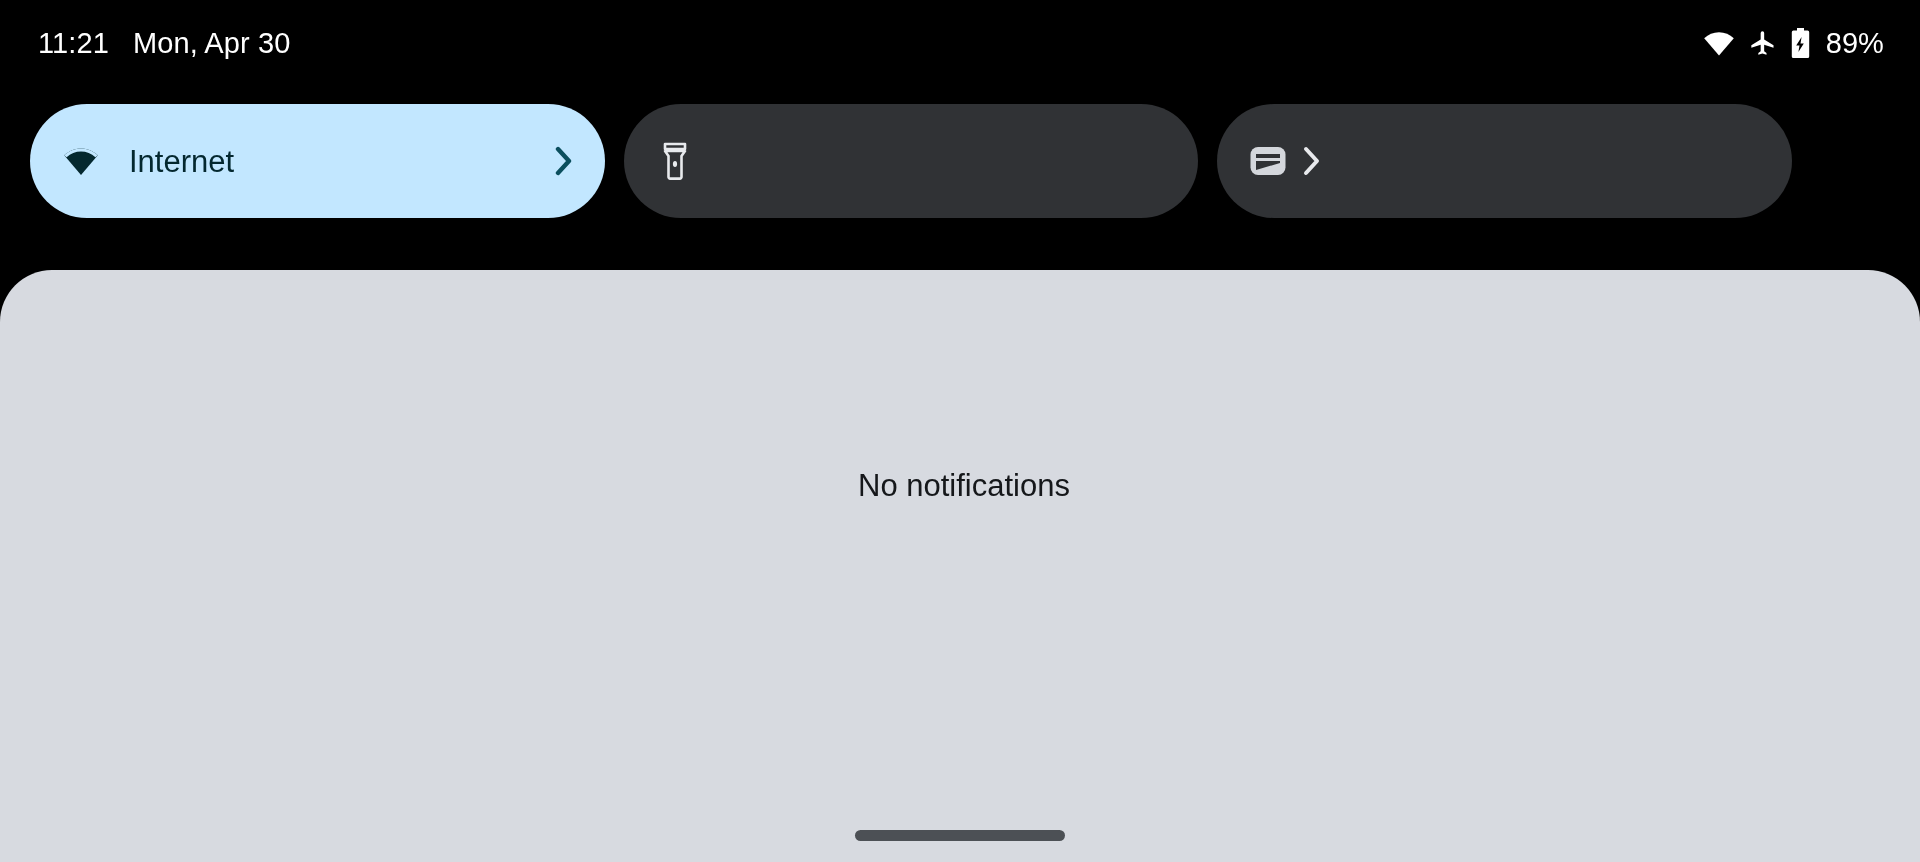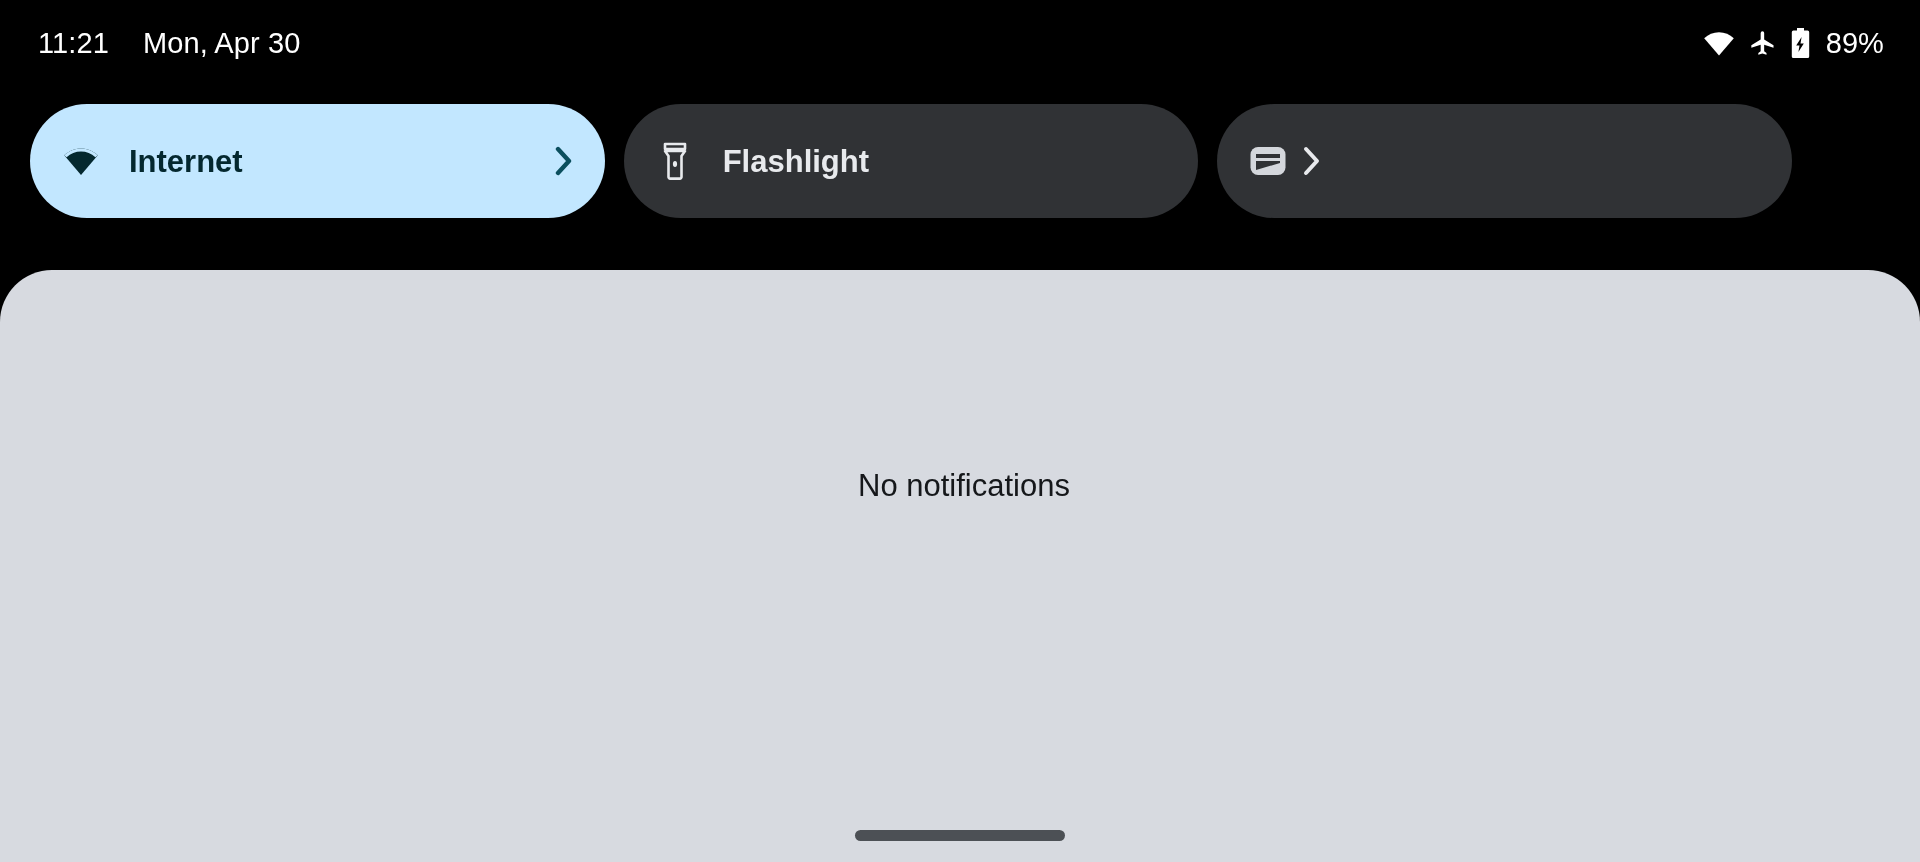--- a/index.html
+++ b/index.html
@@ -17,21 +17,21 @@
 
   
   #status-bar {
     position:absolute; top:0; left:0;
     width:1920px; height:86px;
     display:flex; align-items:center;
     justify-content:space-between;
     padding:0 36px 0 38px;
   }
   .status-left {
-    display:flex; align-items:center; gap:34px;
+    display:flex; align-items:center; gap:24px;
   }
   .status-clock, .status-date {
     color:#ffffff;
     font-size:29px;
     letter-spacing:0.1px;
     line-height:1;
   }
   .status-right {
     display:flex; align-items:center; gap:14px;text-align:center;
   }
@@ -44,21 +44,20 @@
     margin-left:2px;
   }
 
   
   #qs-tiles {
     position:absolute;
     top:104px; left:30px;
     width:1762px; height:114px;
     display:flex;
     gap:19px;
-    font-weight:bold;
   }
   .qs-tile {
     flex:1 1 0;
     height:114px;
     border-radius:57px;
     display:flex;
     align-items:center;
     padding:0 28px 0 32px;
     cursor:pointer;
     position:relative;
@@ -178,21 +177,20 @@
     </div>
 
 
     <div class="qs-tile inactive">
       <span class="qs-icon">
         <svg width="26" height="38" viewBox="0 0 26 38">
           <path d="M3 2 h20 v5 h-20 z M3 9 h20 l-3.5 5 v21 a1.6 1.6 0 0 1 -1.6 1.6 h-9.8 a1.6 1.6 0 0 1 -1.6 -1.6 V14 Z" fill="none" stroke="#e8eaed" stroke-width="2.6" stroke-linejoin="round"></path>
           <ellipse cx="13" cy="22" rx="2.1" ry="3" fill="#e8eaed"></ellipse>
         </svg>
       </span>
-      <span class="qs-label">Flashlight</span>
       <span class="qs-chevron hidden">
         <svg width="22" height="30" viewBox="0 0 22 30">
           <path d="M5 3 L16 15 L5 27" fill="none" stroke="#e8eaed" stroke-width="4.4" stroke-linecap="round" stroke-linejoin="round"></path>
         </svg>
       </span>
     </div>
 
     <div class="qs-tile inactive">
       <span class="qs-icon">
         <svg width="38" height="32" viewBox="0 0 38 32">

